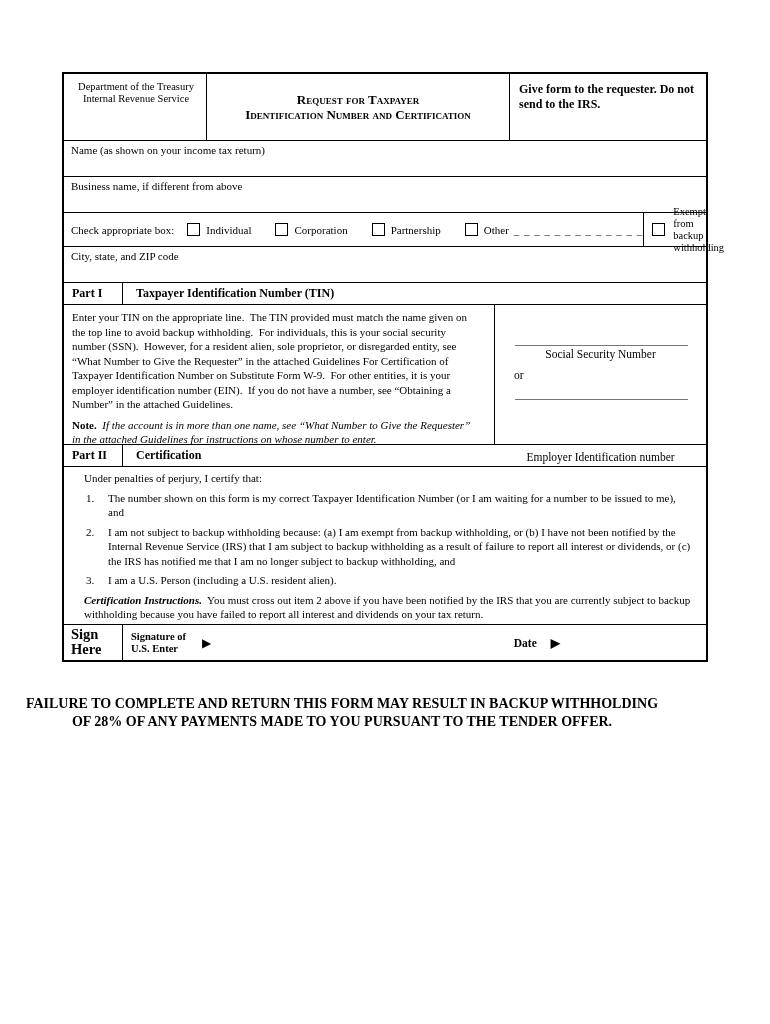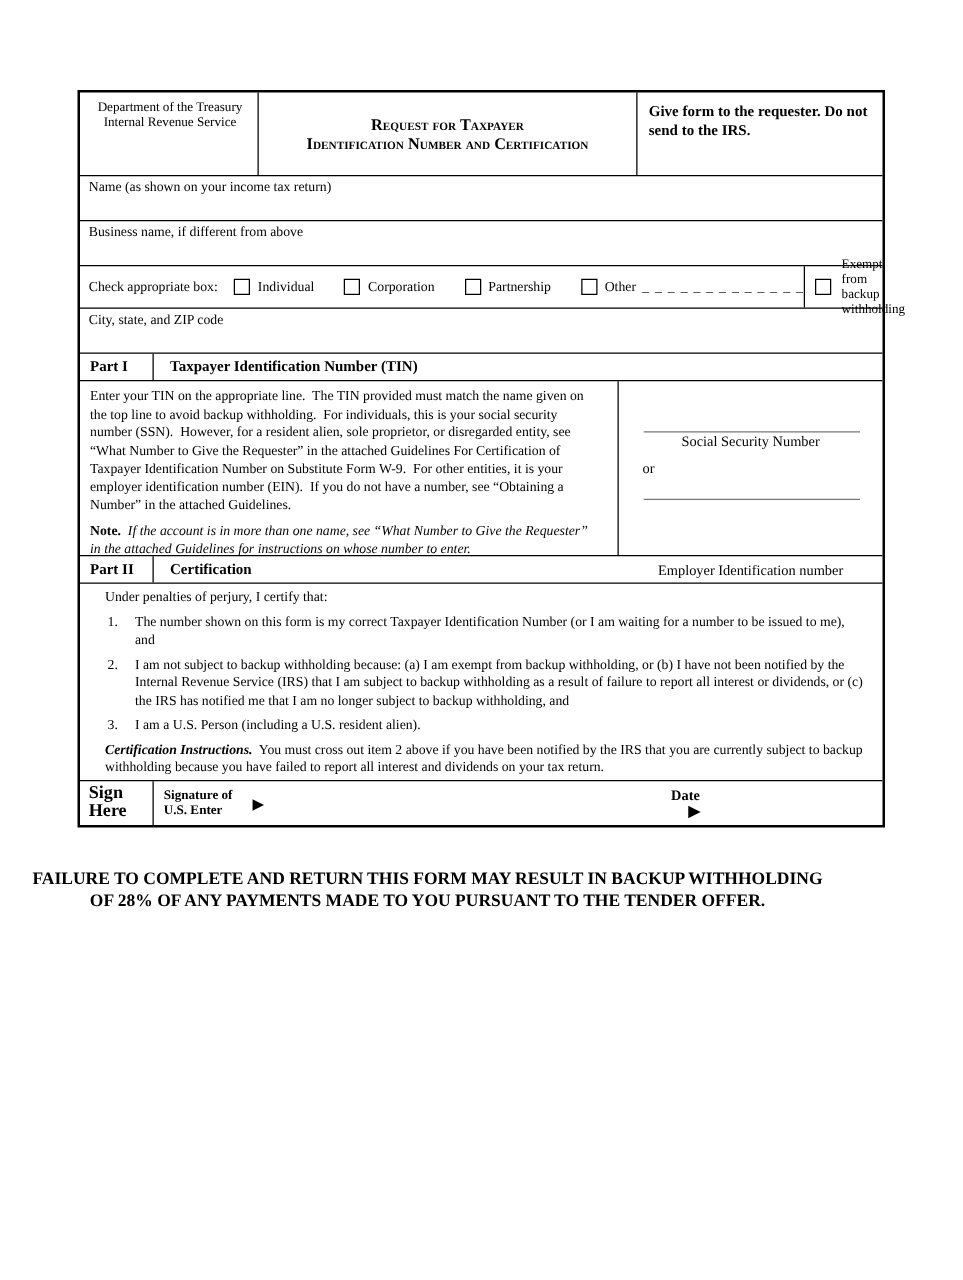--- a/index.html
+++ b/index.html
@@ -74,21 +74,21 @@
   .cert-instr { margin-top: 5px; white-space: pre-wrap; }
   .cert-instr .ci-lbl { font-style: italic; font-weight: bold; }
 
   
   .sign-row { height: 36px; display: flex; }
   .sign-here { width: 59px; border-right: 1.5px solid #000; font-weight: bold; font-size: 14.5px; line-height: 15px; padding: 2px 0 0 7px; }
   .sign-main { flex: 1; display: flex; align-items: center; padding: 0 8px; }
   .sig-of { font-weight: bold; font-size: 10.5px; line-height: 12px; }
   .arrow { font-size: 12px; margin-left: 16px; line-height: 12px; }
   .sig-blank { flex: 1; height: 100%; }
-  .date-group { display: flex; align-items: center; font-weight: bold; font-size: 11.5px; margin-right: 138px; flex-direction: column; }
+  .date-group { display: flex; align-items: center; font-weight: bold; font-size: 11.5px; margin-right: 138px; }
   .date-group .arrow { margin-left: 14px; }
   .date-blank { width: 0; }
 
   
   .footer-warning {
     position: absolute; top: 695px; left: 0; width: 684px;
     text-align: center; font-weight: bold; font-size: 14px; line-height: 17.5px;
   }
 </style>
 </head>

